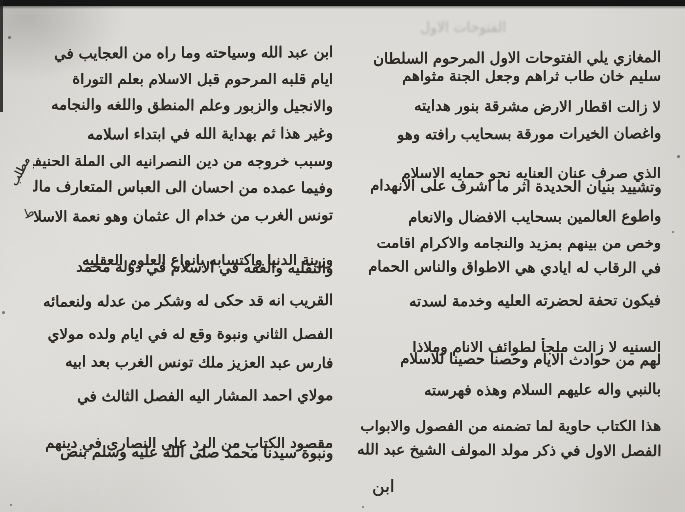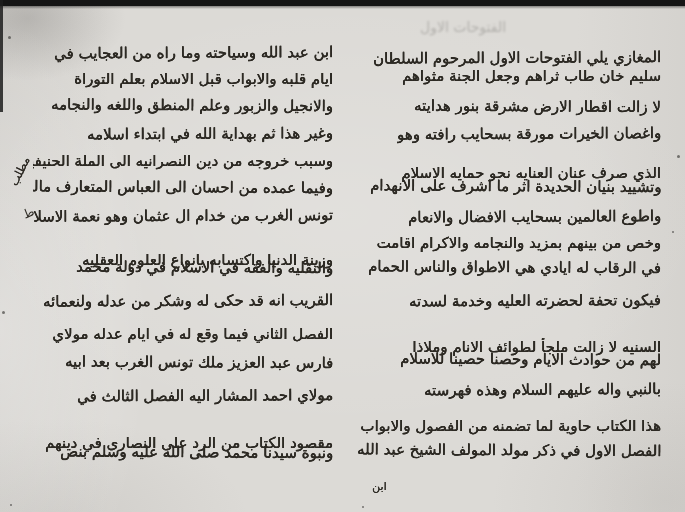--- a/index.html
+++ b/index.html
@@ -34,21 +34,21 @@
     text-shadow:.3px 0 0 currentColor, 0 .3px 0 currentColor;
   }
   .left-page  .ms-line{right:352px;max-width:300px;}
   .right-page .ms-line{right:24px;max-width:308px;}
   .ms-line:nth-child(3n)  {transform:translateY(-50%) rotate(.35deg);}
   .ms-line:nth-child(3n+1){transform:translateY(-50%) rotate(-.3deg);}
 
   .catchword{
     position:absolute;left:372px;top:486px;
     transform:translateY(-50%);
-    font-size:11px;direction:rtl;
+    font-size:17px;direction:rtl;
     text-shadow:.3px 0 0 currentColor;
   }
   .margin-note{
     position:absolute;left:13px;top:178px;
     font-size:11.5px;direction:rtl;
     transform:rotate(-64deg);
     transform-origin:left center;
     text-shadow:.2px 0 0 currentColor;
   }
   .margin-mark{
@@ -90,30 +90,30 @@
     <div class="ms-line" style="top:360px">لهم من حوادث الايام وحصنا حصينا للاسلام</div>
     <div class="ms-line" style="top:389px">بالنبي واله عليهم السلام وهذه فهرسته</div>
     <div class="ms-line" style="top:426px">هذا الكتاب حاوية لما تضمنه من الفصول والابواب</div>
     <div class="ms-line" style="top:451px">الفصل الاول في ذكر مولد المولف الشيخ عبد الله</div>
   </div>
 
   <div class="catchword">ابن</div>
 
   <div class="left-page">
     <div class="ms-line" style="top:52px">ابن عبد الله وسياحته وما راه من العجايب في</div>
-    <div class="ms-line" style="top:79px">ايام قلبه والابواب قبل الاسلام بعلم التوراة</div>
+    <div class="ms-line" style="top:79px">ايام قلبه المرحوم قبل الاسلام بعلم التوراة</div>
     <div class="ms-line" style="top:106px">والانجيل والزبور وعلم المنطق واللغه والنجامه</div>
     <div class="ms-line" style="top:133px">وغير هذا ثم بهداية الله في ابتداء اسلامه</div>
     <div class="ms-line" style="top:161px">وسبب خروجه من دين النصرانيه الى الملة الحنيفية</div>
     <div class="ms-line" style="top:188px">وفيما عمده من احسان الى العباس المتعارف مالك</div>
     <div class="ms-line" style="top:215px">تونس الغرب من خدام ال عثمان وهو نعمة الاسلام</div>
     <div class="ms-line" style="top:260px">وزينة الدنيا واكتسابه بانواع العلوم العقليه</div>
     <div class="ms-line" style="top:268px">والنقليه والفقه في الاسلام في دولة محمد</div>
     <div class="ms-line" style="top:300px">القريب انه قد حكى له وشكر من عدله ولنعمائه</div>
-    <div class="ms-line" style="top:334px">الفصل الثاني فيما وقع له في ايام عدله مولاي</div>
+    <div class="ms-line" style="top:334px">الفصل الثاني ونبوة وقع له في ايام ولده مولاي</div>
     <div class="ms-line" style="top:363px">فارس عبد العزيز ملك تونس الغرب بعد ابيه</div>
     <div class="ms-line" style="top:395px">مولاي احمد المشار اليه الفصل الثالث في</div>
     <div class="ms-line" style="top:443px">مقصود الكتاب من الرد على النصارى في دينهم</div>
     <div class="ms-line" style="top:453px">ونبوة سيدنا محمد صلى الله عليه وسلم بنص</div>
   </div>
 
   <div class="margin-note">مطلب</div>
   <div class="margin-mark">ط</div>
 
   <div class="speck" style="left:8px;top:36px;width:3px;height:3px"></div>

